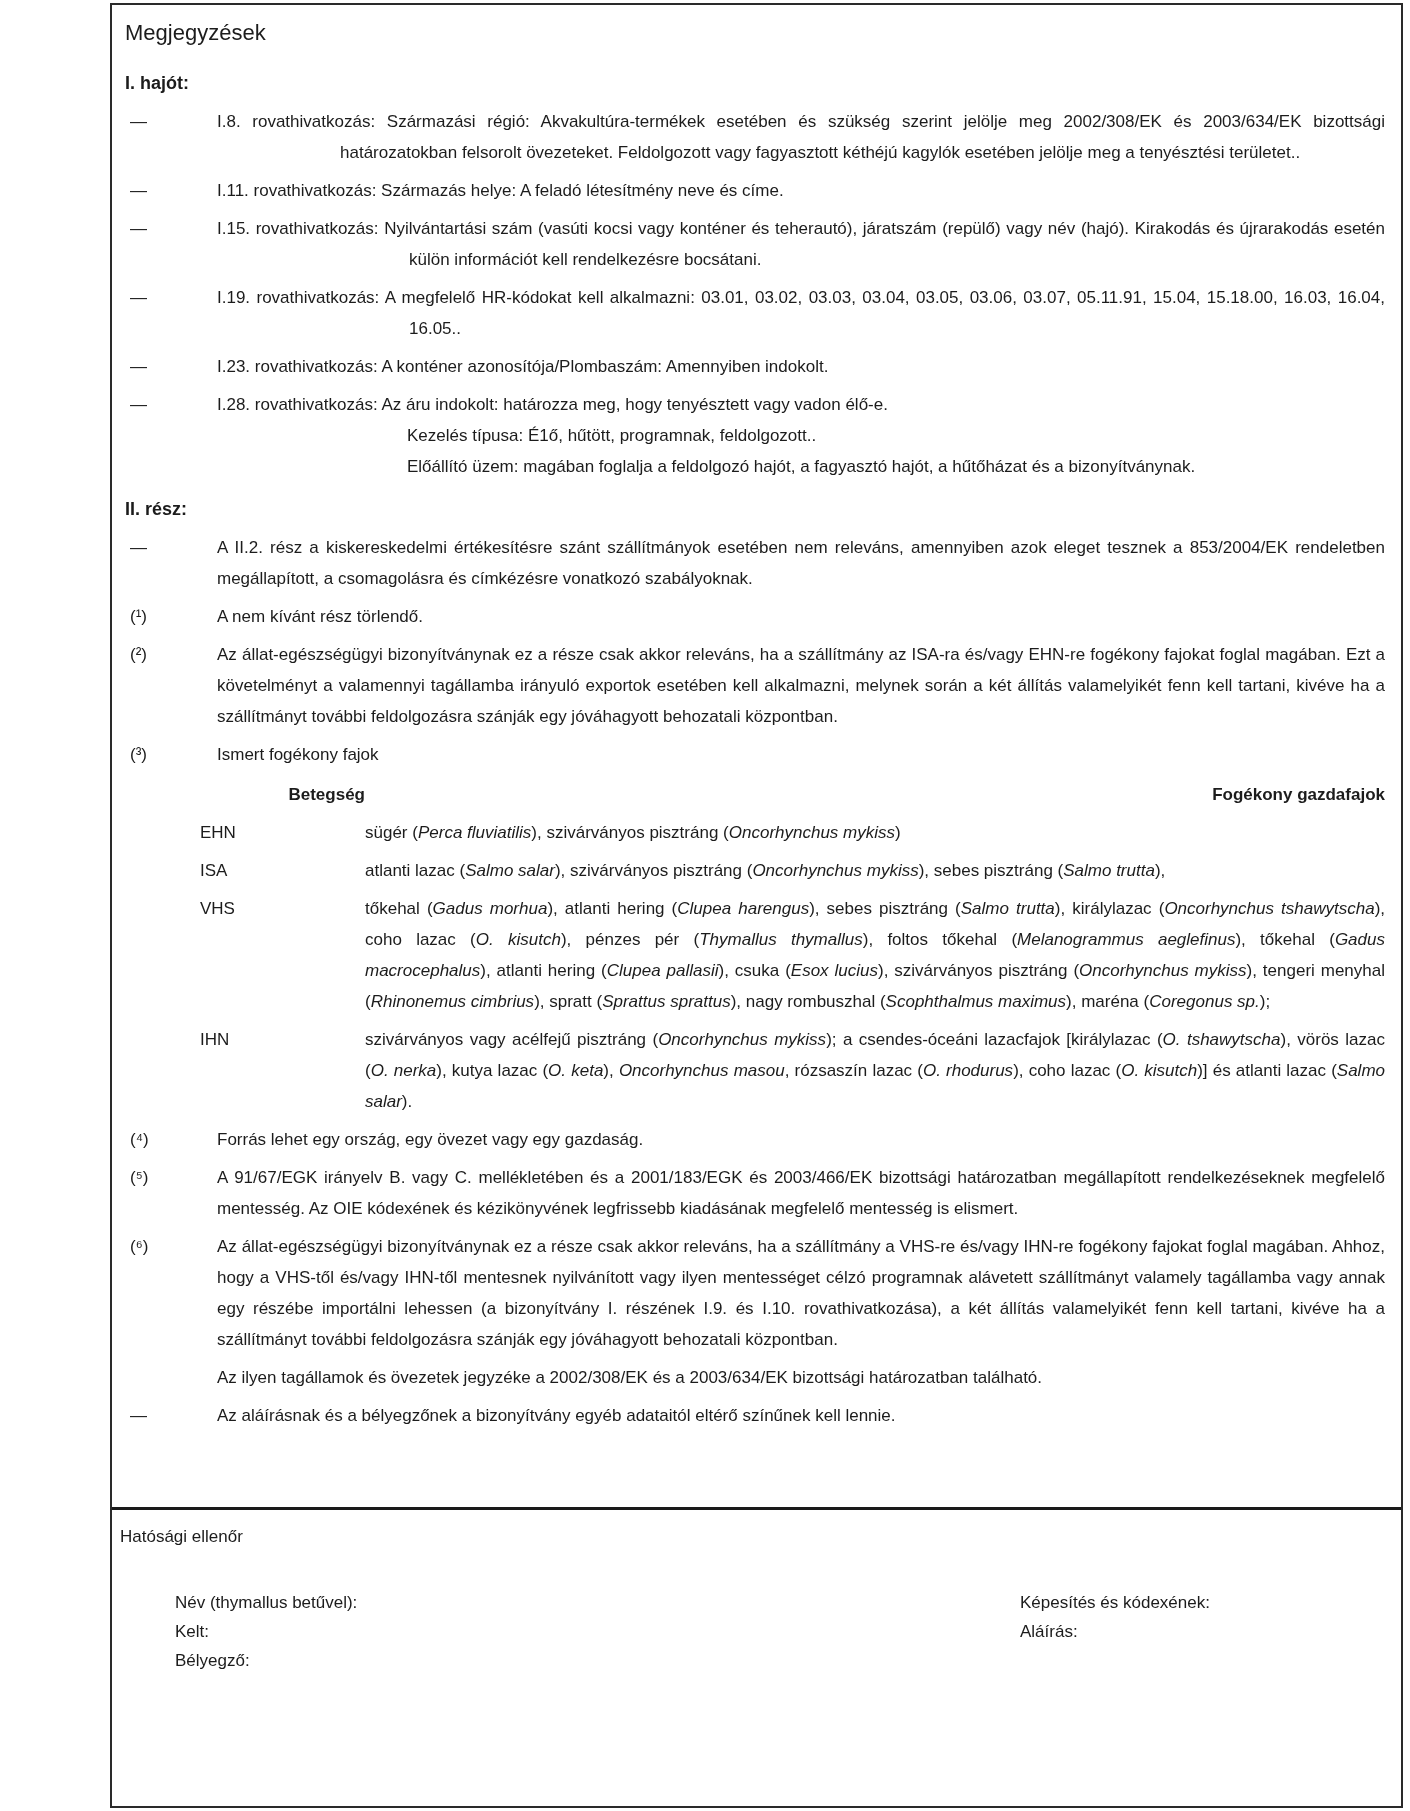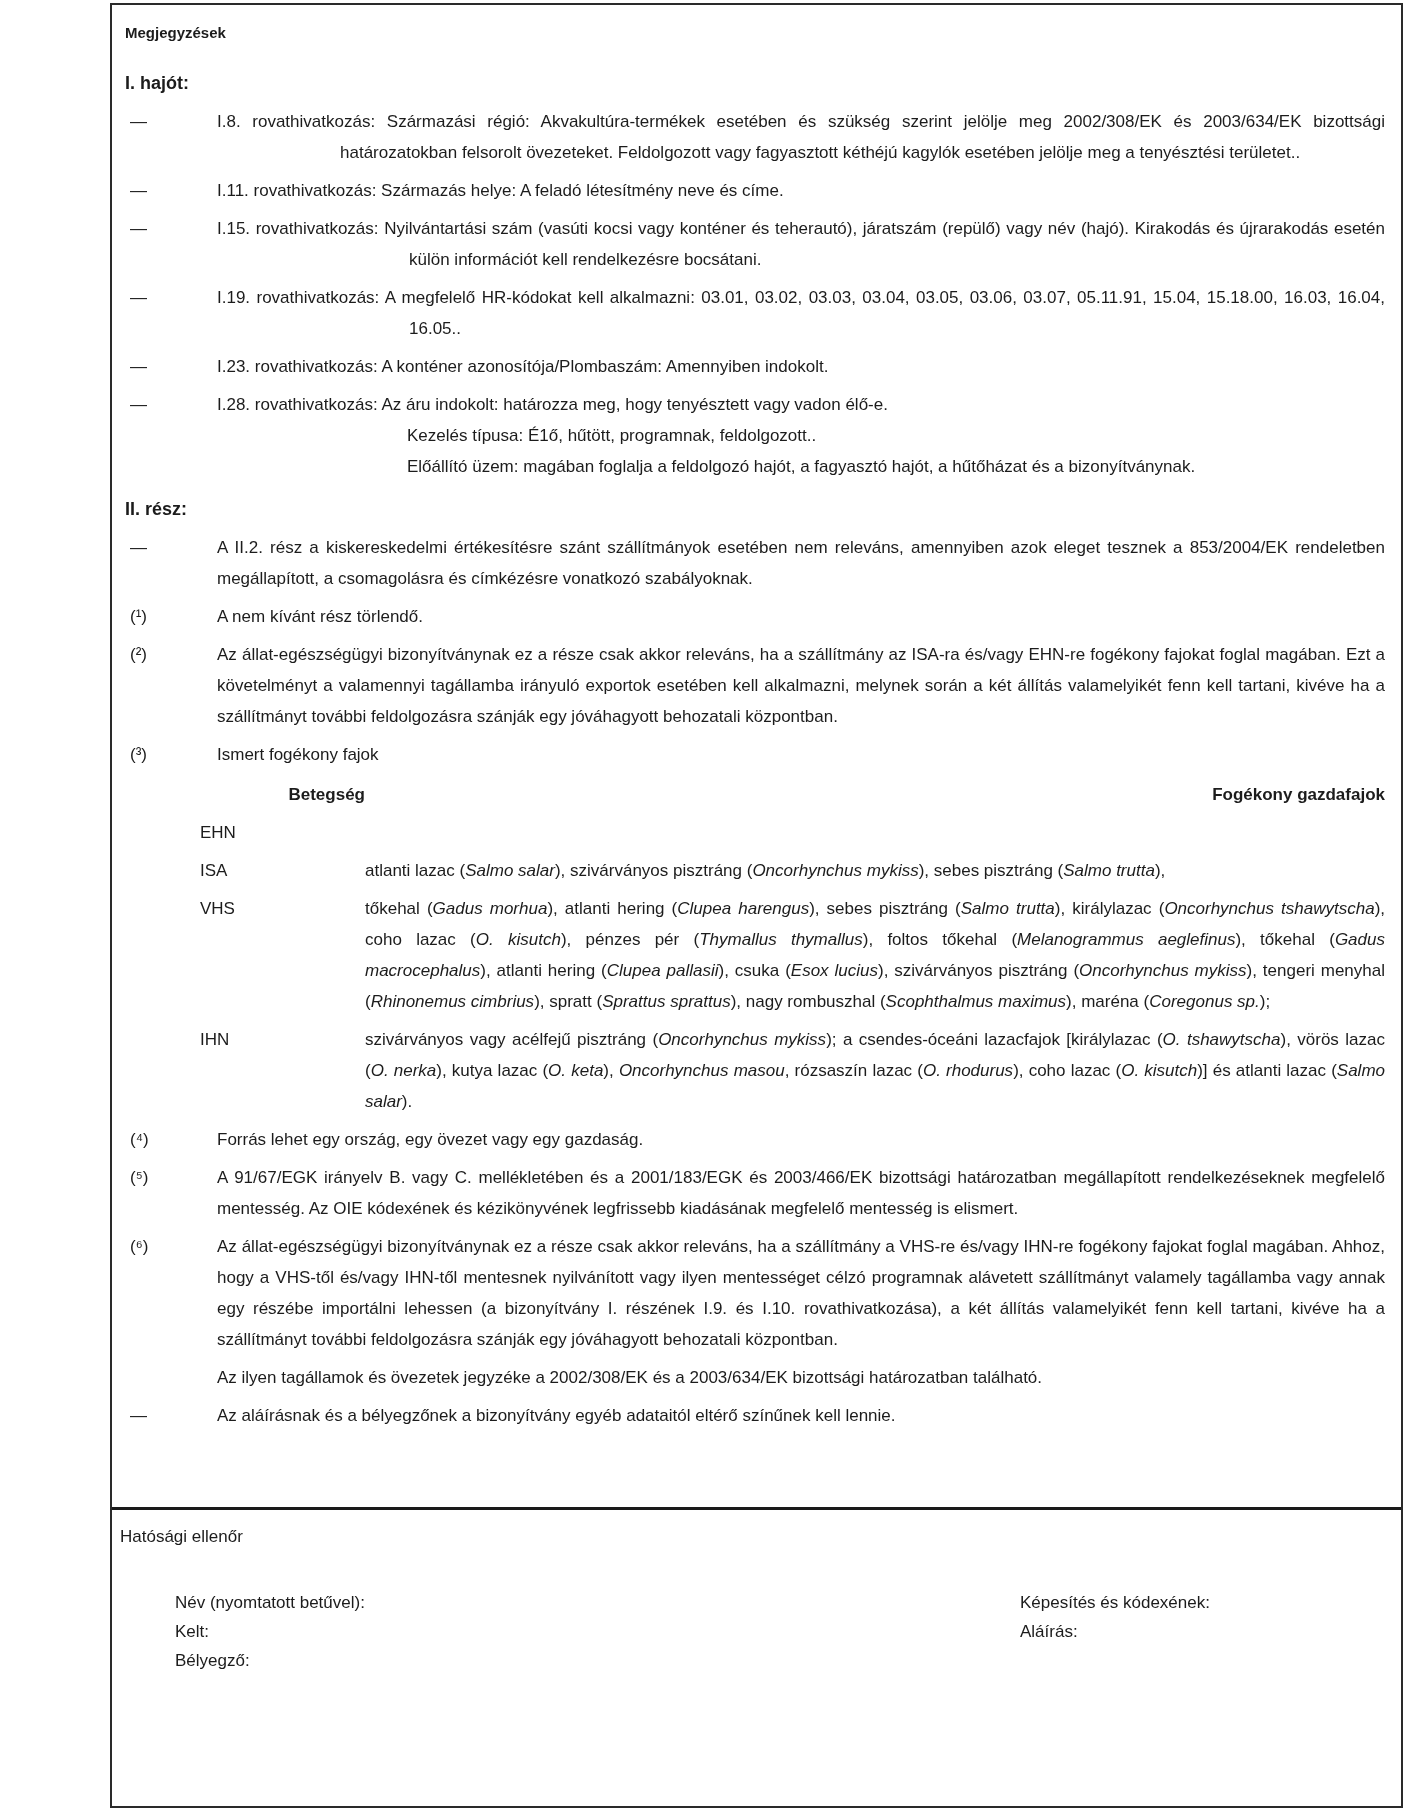--- a/index.html
+++ b/index.html
@@ -19,21 +19,21 @@
     box-sizing:border-box;
     display:flex;flex-direction:column;
   }
   .notes-area{
     height:1502px;
     overflow:hidden;
     padding:12px 16px 0 10px;
     box-sizing:border-box;
   }
   .doc-title{
-    font-size:15px;font-weight:bold;
+    font-size:22px;font-weight:normal;
     line-height:31px;margin:0 0 0 3px;
   }
   .part-heading{
     font-size:18px;font-weight:bold;
     line-height:31px;margin:20px 0 0 3px;
   }
   .part-heading.second{margin-top:12px;}
   .row{
     display:flex;align-items:flex-start;
     margin-top:7px;
@@ -139,20 +139,21 @@
         <div class="rtext">Ismert fogékony fajok</div>
       </div>
 
       <div class="species-table">
         <div class="trow thead">
           <div class="tcol1">Betegség</div>
           <div class="tcol2">Fogékony gazdafajok</div>
         </div>
         <div class="trow">
           <div class="tcol1">EHN</div>
+          <div class="tcol2">sügér (<i>Perca fluviatilis</i>), szivárványos pisztráng (<i>Oncorhynchus mykiss</i>)</div>
         </div>
         <div class="trow">
           <div class="tcol1">ISA</div>
           <div class="tcol2">atlanti lazac (<i>Salmo salar</i>), szivárványos pisztráng (<i>Oncorhynchus mykiss</i>), sebes pisztráng (<i>Salmo trutta</i>),</div>
         </div>
         <div class="trow">
           <div class="tcol1">VHS</div>
           <div class="tcol2">tőkehal (<i>Gadus morhua</i>), atlanti hering (<i>Clupea harengus</i>), sebes pisztráng (<i>Salmo trutta</i>), királylazac (<i>Oncorhynchus tshawytscha</i>), coho lazac (<i>O. kisutch</i>), pénzes pér (<i>Thymallus thymallus</i>), foltos tőkehal (<i>Melanogrammus aeglefinus</i>), tőkehal (<i>Gadus macrocephalus</i>), atlanti hering (<i>Clupea pallasii</i>), csuka (<i>Esox lucius</i>), szivárványos pisztráng (<i>Oncorhynchus mykiss</i>), tengeri menyhal (<i>Rhinonemus cimbrius</i>), spratt (<i>Sprattus sprattus</i>), nagy rombuszhal (<i>Scophthalmus maximus</i>), maréna (<i>Coregonus sp.</i>);</div>
         </div>
         <div class="trow">
@@ -177,21 +178,21 @@
       <div class="row">
         <span class="marker">—</span>
         <div class="rtext">Az aláírásnak és a bélyegzőnek a bizonyítvány egyéb adataitól eltérő színűnek kell lennie.</div>
       </div>
 
     </div>
 
     <div class="officer">
       <div class="officer-heading">Hatósági ellenőr</div>
       <div class="officer-fields">
-        <div class="cell">Név (nyomtatott betűvel):</div>
+        <div class="cell">Név (thymallus betűvel):</div>
         <div class="cell">Képesítés és kódexének:</div>
         <div class="cell">Kelt:</div>
         <div class="cell">Aláírás:</div>
         <div class="cell">Bélyegző:</div>
         <div class="cell"></div>
       </div>
     </div>
 
   </div>
 </div>

